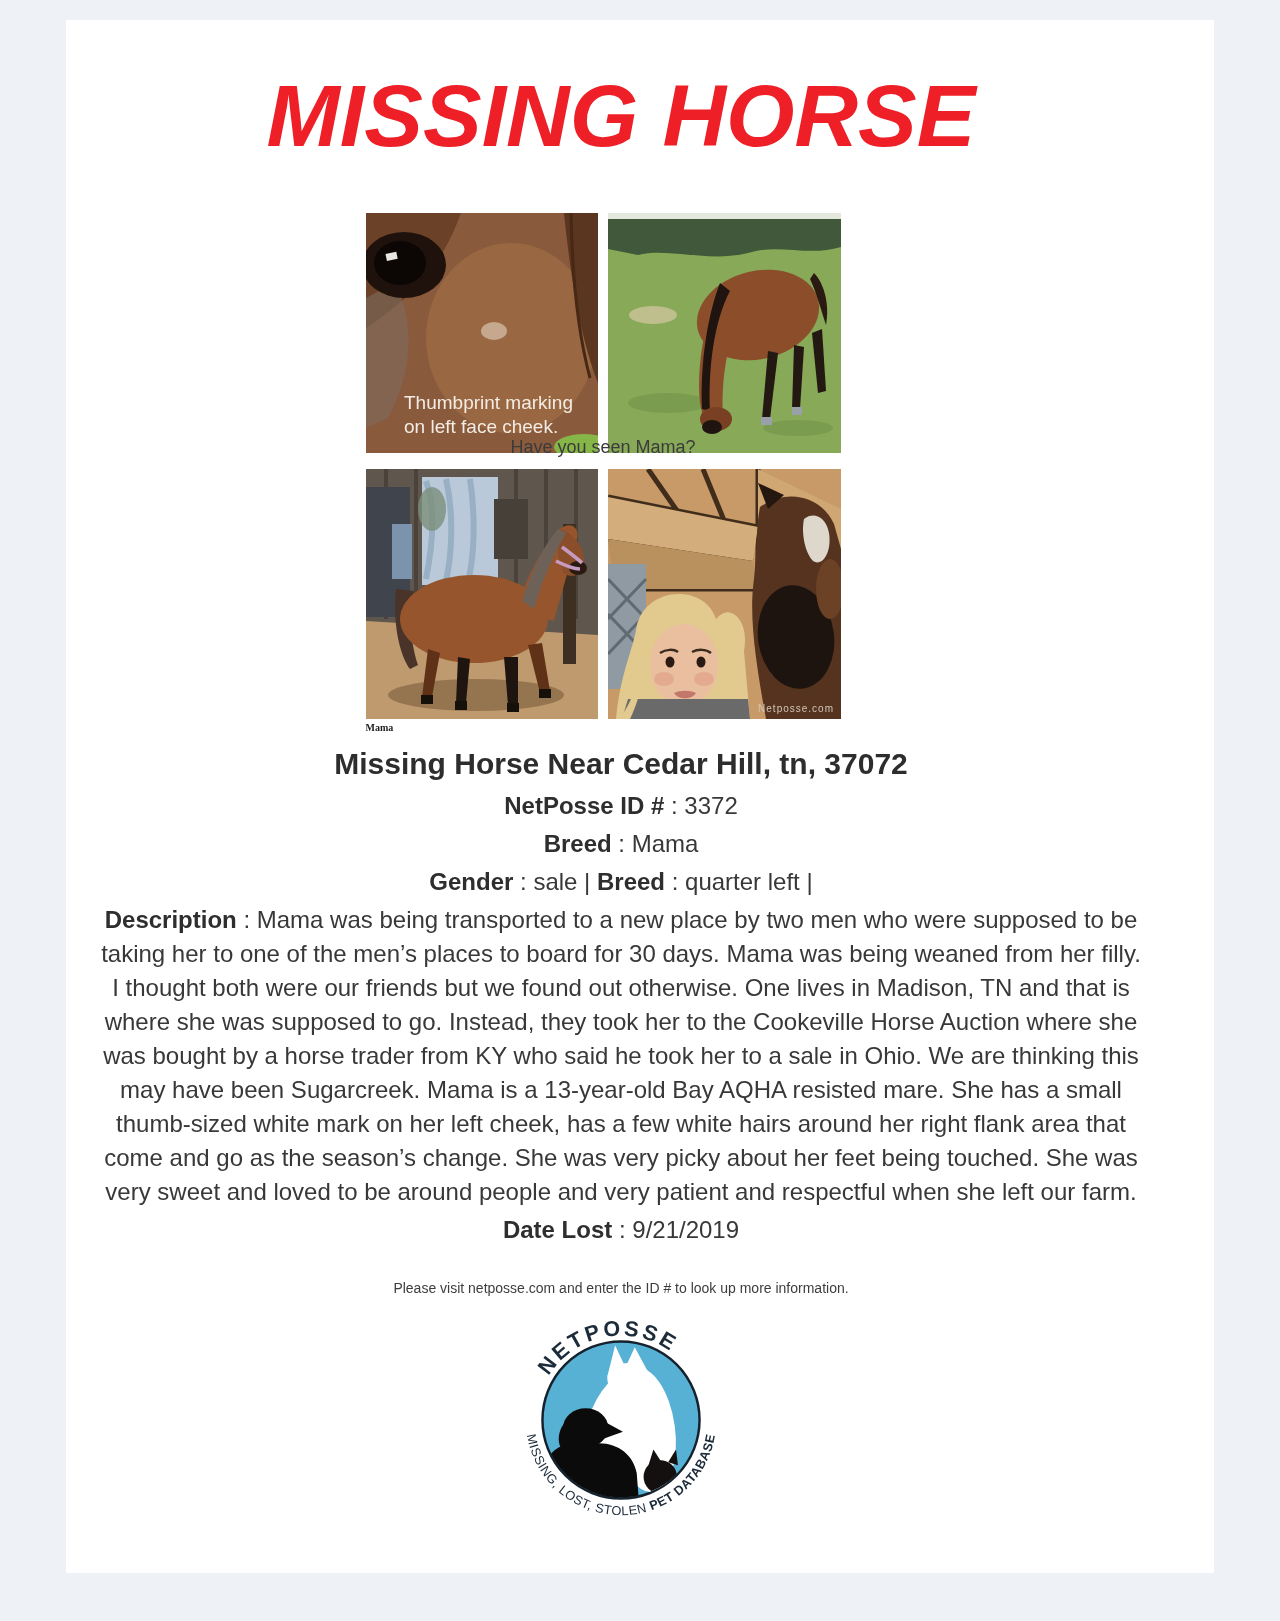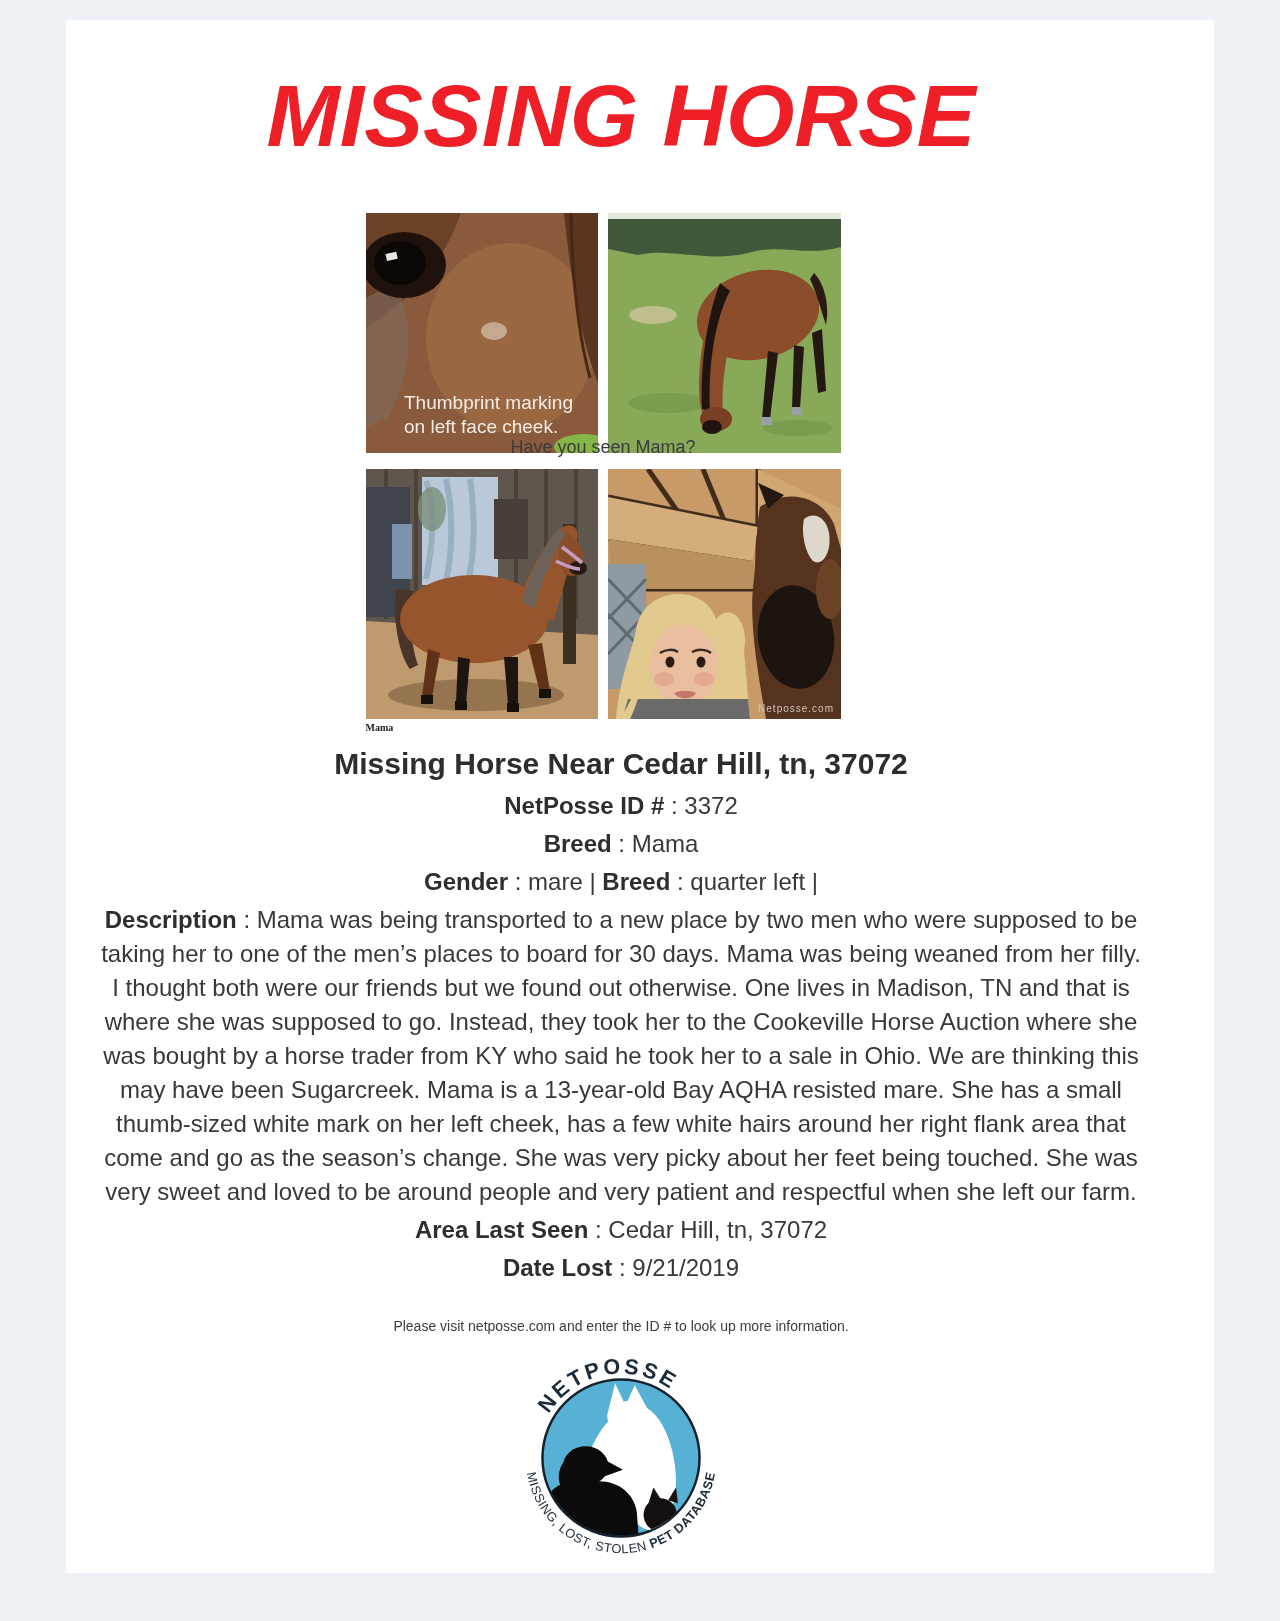--- a/index.html
+++ b/index.html
@@ -213,25 +213,24 @@
       <div class="collage-caption">Have you seen Mama?</div>
       <div class="mini-caption">Mama</div>
     </div>
 
     <h2 class="poster-heading">Missing Horse Near Cedar Hill, tn, 37072</h2>
 
     <p class="detail-line"><b>NetPosse ID #</b><span> : </span><span>3372</span></p>
 
     <p class="detail-line"><b>Breed</b><span> : </span><span>Mama</span></p>
 
-    <p class="detail-line"><b>Gender</b><span> : </span><span>mare | </span><b>Breed</b><span> : </span><span>quarter left |</span></p>
+    <p class="detail-line"><b>Gender</b><span> : </span><span>sale | </span><b>Breed</b><span> : </span><span>quarter left |</span></p>
 
     <p class="detail-line"><b>Description</b><span> : </span><span>Mama was being transported to a new place by two men who were supposed to be taking her to one of the men’s places to board for 30 days. Mama was being weaned from her filly. I thought both were our friends but we found out otherwise. One lives in Madison, TN and that is where she was supposed to go. Instead, they took her to the Cookeville Horse Auction where she was bought by a horse trader from KY who said he took her to a sale in Ohio. We are thinking this may have been Sugarcreek. Mama is a 13-year-old Bay AQHA resisted mare. She has a small thumb-sized white mark on her left cheek, has a few white hairs around her right flank area that come and go as the season’s change. She was very picky about her feet being touched. She was very sweet and loved to be around people and very patient and respectful when she left our farm.</span></p>
 
-    <p class="detail-line"><b>Area Last Seen</b><span> : </span><span>Cedar Hill, tn, 37072</span></p>
 
     <p class="detail-line"><b>Date Lost</b><span> : </span><span>9/21/2019</span></p>
 
 
     <p class="footer-note">Please visit netposse.com and enter the ID # to look up more information.</p>
 
     <div class="logo-row">
       <svg width="216" height="216" viewBox="0 0 220 220">
         <defs>
           <path id="topArc" d="M 24 112 A 86 86 0 0 1 196 112"></path>

